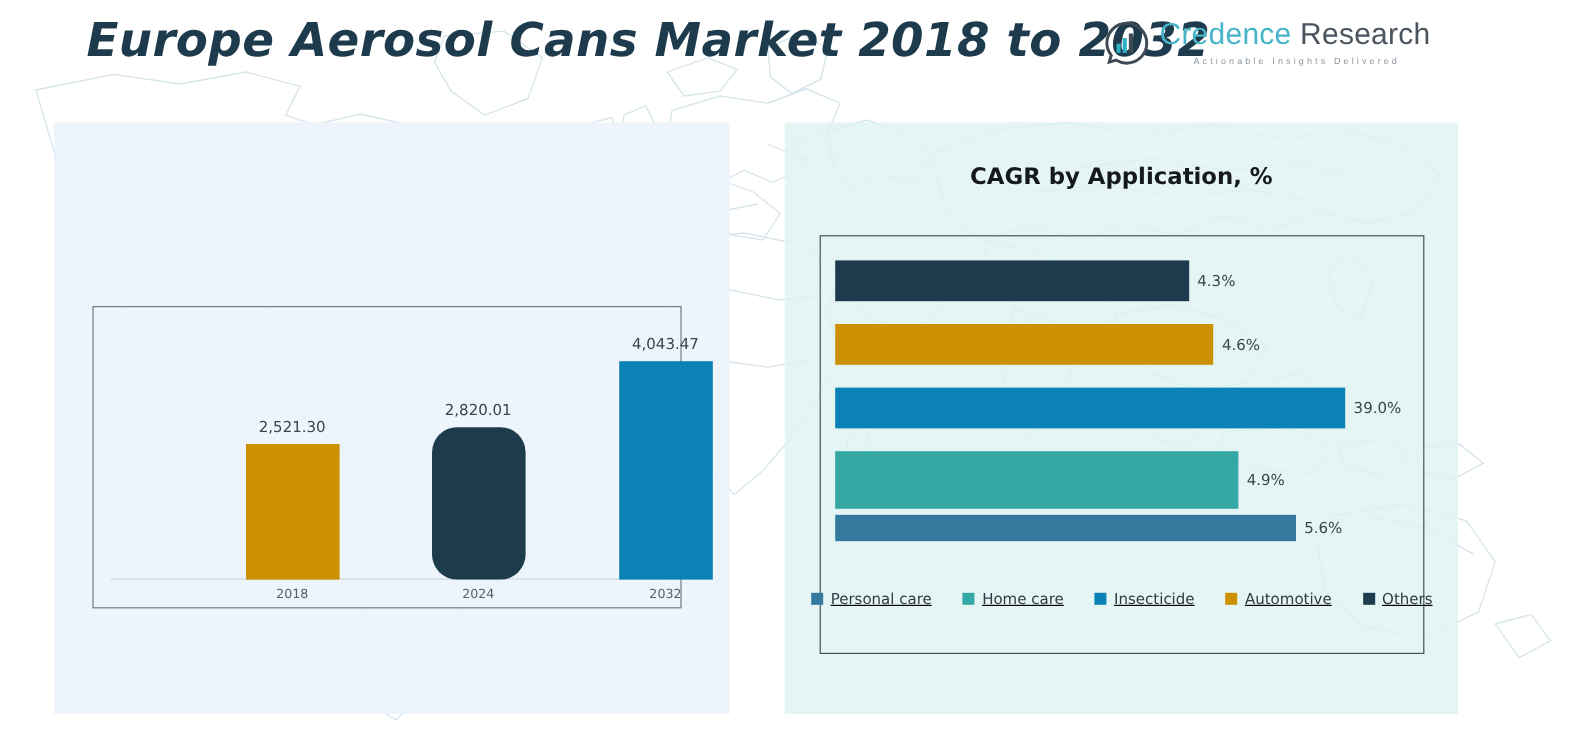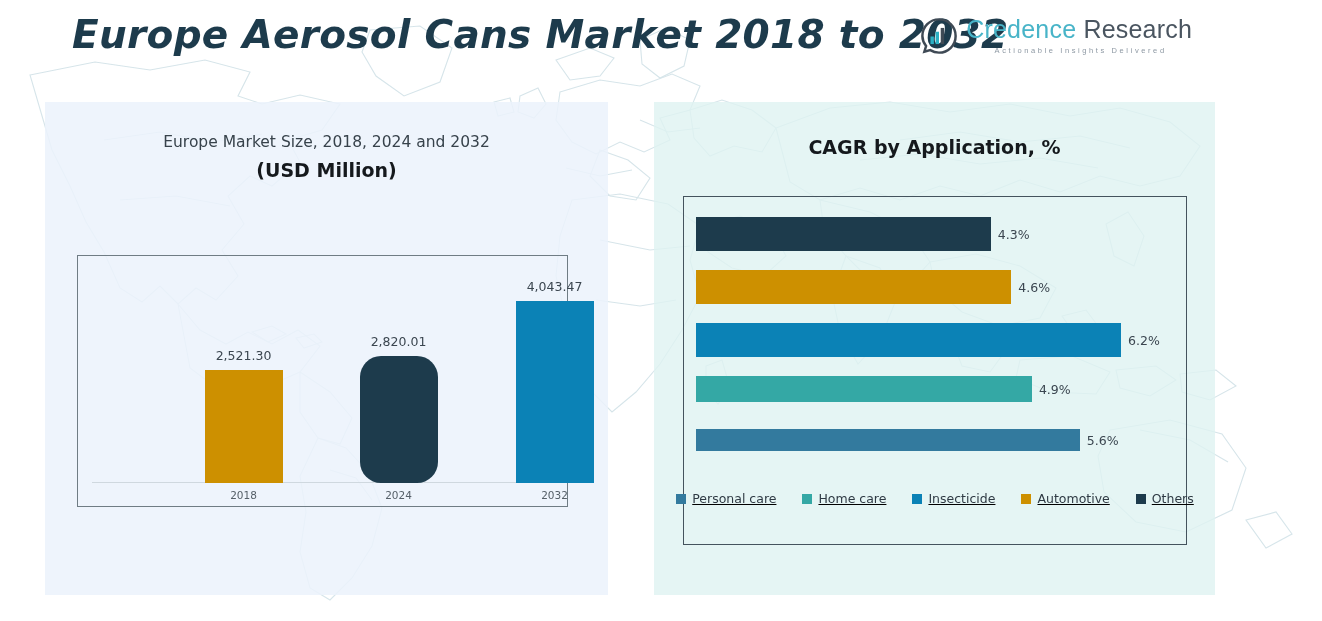--- a/index.html
+++ b/index.html
@@ -178,24 +178,20 @@
           <span>Credence</span>
           <span class="dark">Research</span>
         </div>
         <div class="logo-tag">Actionable Insights Delivered</div>
       </div>
     </div>
   </div>
 
   <div class="panel panel-left"></div>
 
-  <div class="left-heading">
-    <div class="l1">Europe Market Size, 2018, 2024 and 2032</div>
-    <div class="l2">(USD Million)</div>
-  </div>
 
   <div class="chart-left-frame">
     <div class="axis-line"></div>
     <div id="vbars">
         <div class="vbar" style="left: 126.5px; width: 78px; height: 113.459px; background: rgb(205, 144, 0);">
           <span class="val">2,521.30</span>
           <span class="cat">2018</span>
         </div>
         <div class="vbar" style="left: 281.5px; width: 78px; height: 126.9px; background: rgb(29, 59, 76); border-radius: 21px;">
           <span class="val">2,820.01</span>
@@ -217,23 +213,23 @@
         <div class="hbar-row" style="top: 0px; height: 34px; width: 294.758px;">
           <div class="hbar" style="background: rgb(29, 59, 76); height: 100%;"></div>
           <span class="val">4.3%</span>
         </div>
         <div class="hbar-row" style="top: 53px; height: 34px; width: 315.323px;">
           <div class="hbar" style="background: rgb(205, 144, 0); height: 100%;"></div>
           <span class="val">4.6%</span>
         </div>
         <div class="hbar-row" style="top: 106px; height: 34px; width: 425px;">
           <div class="hbar" style="background: rgb(11, 130, 182); height: 100%;"></div>
-          <span class="val">6.2%</span>
-        </div>
-        <div class="hbar-row" style="top: 159px; height: 26px; width: 335.887px;">
+          <span class="val">39.0%</span>
+        </div>
+        <div class="hbar-row" style="top: 159px; height: 48px; width: 335.887px;">
           <div class="hbar" style="background: rgb(52, 168, 165); height: 100%;"></div>
           <span class="val">4.9%</span>
         </div>
         <div class="hbar-row" style="top: 212px; height: 22px; width: 383.871px;">
           <div class="hbar" style="background: rgb(51, 122, 158); height: 100%;"></div>
           <span class="val">5.6%</span>
         </div>
       </div>
     <div class="legend" id="legend">
         <div class="legend-item">

